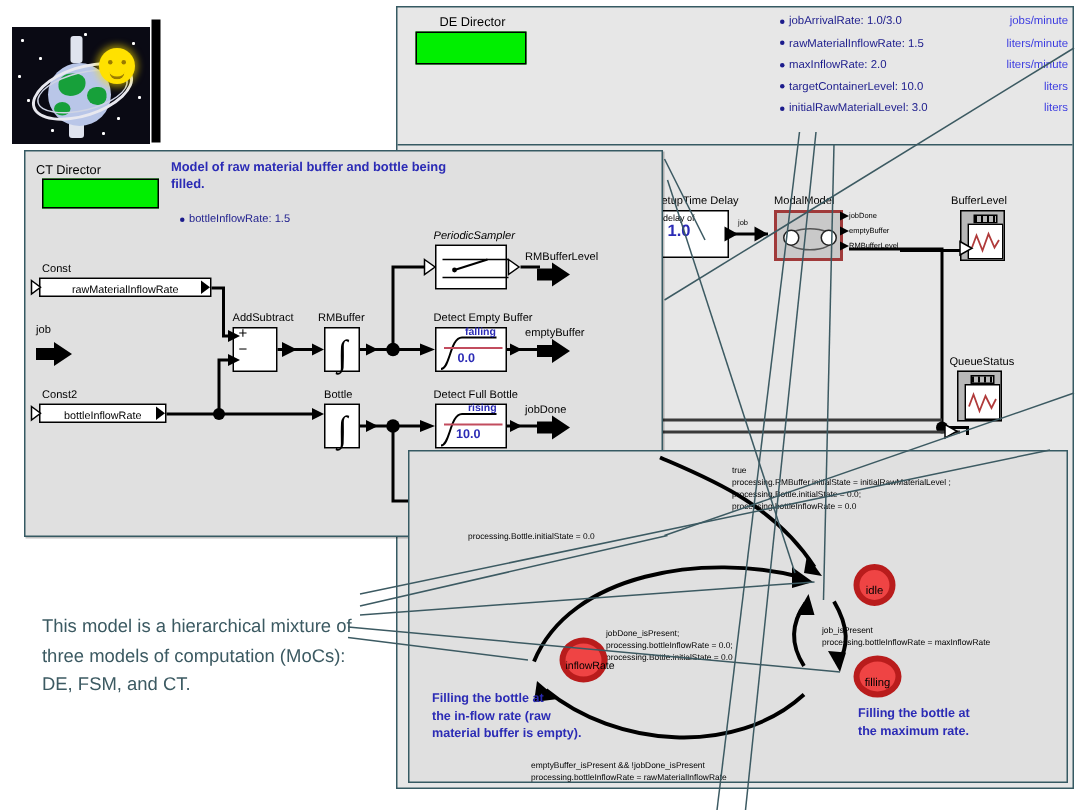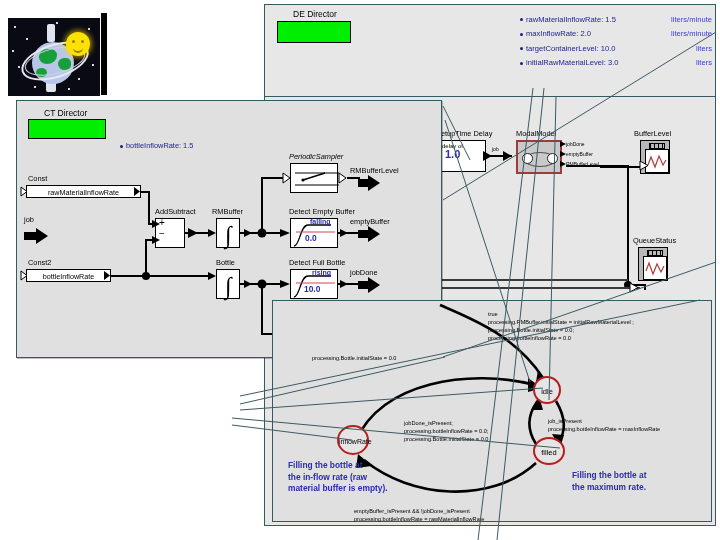--- a/index.html
+++ b/index.html
@@ -68,22 +68,22 @@
   .wireh{height:2px;background:#000;}
   .arrowR{width:0;height:0;border-left:9px solid #000;border-top:5px solid transparent;
           border-bottom:5px solid transparent;}
   .arrowSmall{width:0;height:0;border-left:6px solid #000;border-top:3.5px solid transparent;
           border-bottom:3.5px solid transparent;}
   .plotter{background:#b8b8b8;border:1px solid #000;}
   .plotter .screen{background:#fff;border:1px solid #000;}
   .plotter .tbar{background:#b8b8b8;}
 
   
-  .state{border:2px solid #b91c1c;border-radius:50%;background:#e5e5e5;
-         font-size:7.5px;color:#000;text-align:center;}
+  .state{border:4px solid #b91c1c;border-radius:50%;background:#ef4444;
+         font-size:7.5px;color:#000;text-align:center;margin-left:36px;}
   .fsmtxt{font-size:5.6px;color:#000;white-space:nowrap;line-height:8px;}
   .fsm-note{color:#2b2bb5;font-weight:bold;font-size:8.4px;line-height:11.5px;}
 
   
   #caption{left:28px;top:408px;width:215px;color:#3c5a62;font-size:12.3px;line-height:19.5px;}
 
   svg{position:absolute;left:0;top:0;overflow:visible;pointer-events:none;}
 </style>
 </head>
 <body>
@@ -93,20 +93,24 @@
   <div class="abs" id="de-panel"></div>
   <div class="abs" id="de-inner-line"></div>
 
   <div class="abs" style="left:277px;top:9px;padding-left:16px;" class2="">
     <div class="dir-label">DE Director</div>
   </div>
   <div class="abs dir-green" style="left:277px;top:21px;width:74px;height:22px;"></div>
 
 
   <div class="abs" style="left:520px;top:9px;width:192px;">
+    <div class="param-row">
+      <span class="dot"></span><span>jobArrivalRate</span>: <span>1.0/3.0</span>
+      <span class="unit" style="float:right">jobs/minute</span>
+    </div>
     <div class="param-row" style="margin-top:5.6px">
       <span class="dot"></span><span>rawMaterialInflowRate</span>: <span>1.5</span>
       <span class="unit" style="float:right">liters/minute</span>
     </div>
     <div class="param-row" style="margin-top:5.6px">
       <span class="dot"></span><span>maxInflowRate</span>: <span>2.0</span>
       <span class="unit" style="float:right">liters/minute</span>
     </div>
     <div class="param-row" style="margin-top:5.6px">
       <span class="dot"></span><span>targetContainerLevel</span>: <span>10.0</span>
@@ -182,23 +186,24 @@
     </div>
   </div>
   <div class="abs" style="left:630px;top:283px;">
     <svg width="10" height="10" viewBox="0 0 10 10">
         <polygon points="0,0 8,4.5 0,9" fill="#fff" stroke="#000" stroke-width="1"></polygon>
       </svg>
   </div>
 
   <div class="abs" id="ct-panel"></div>
 
-  <div class="abs dir-label" style="left:44px;top:108px;">CT Director</div>
+  <div class="abs dir-label" style="left:24px;top:108px;">CT Director</div>
   <div class="abs dir-green" style="left:28px;top:119px;width:78px;height:20px;"></div>
 
+  <div class="abs bluetxt" style="left:114px;top:106px;width:190px;">Model of raw material buffer and bottle being filled.</div>
   <div class="abs" style="left:120px;top:141px;font-size:7.4px;color:#1c1c8c;">
     <span class="dot" style="display:inline-block;width:3px;height:3px;background:#1c1c8c;border-radius:50%;vertical-align:middle;margin-right:3px;"></span><span>bottleInflowRate: 1.5</span>
   </div>
 
   <div class="abs blk-label" style="left:28px;top:174px;">Const</div>
   <div class="abs blk" style="left:26px;top:185px;width:115px;height:13px;">
     <div style="font-size:7.2px;color:#000;text-align:center;line-height:13px;">rawMaterialInflowRate</div>
   </div>
   <div class="abs" style="left:21px;top:187px;">
     <svg width="8" height="9">
@@ -414,21 +419,21 @@
     <polygon points="531,410 539,396 543,410" fill="#000"></polygon>
 
     <path d="M 536 463 C 490 505 410 498 364 460" stroke="#000" stroke-width="2.6" fill="none"></path>
     <polygon points="372,466 358,454 356,468" fill="#000"></polygon>
   </svg>
 
   <div class="abs state" style="left:533px;top:376px;width:28px;height:28px;line-height:28px;">
     <span>idle</span>
   </div>
   <div class="abs state" style="left:533px;top:437px;width:32px;height:28px;line-height:28px;">
-    <span>filled</span>
+    <span>filling</span>
   </div>
   <div class="abs state" style="left:337px;top:425px;width:32px;height:30px;line-height:30px;">
     <span style="font-size:7px">inflowRate</span>
   </div>
 
   <div class="abs fsm-note" style="left:572px;top:470px;width:140px;white-space:pre-line;">Filling the bottle at
 the maximum rate.</div>
   <div class="abs fsm-note" style="left:288px;top:460px;width:150px;white-space:pre-line;">Filling the bottle at
 the in-flow rate (raw
 material buffer is empty).</div>
@@ -472,14 +477,15 @@
       <div class="land3"></div>
     <div class="ring"></div>
     <div class="ring2"></div>
     <div class="sun">
         <div class="smile"></div>
       </div>
   </div>
 
   <div class="abs" id="title-bar"></div>
 
+  <div class="abs" id="caption">This model is a hierarchical mixture of three models of computation (MoCs): DE, FSM, and CT.</div>
 
 </div>
 
 </body></html>

